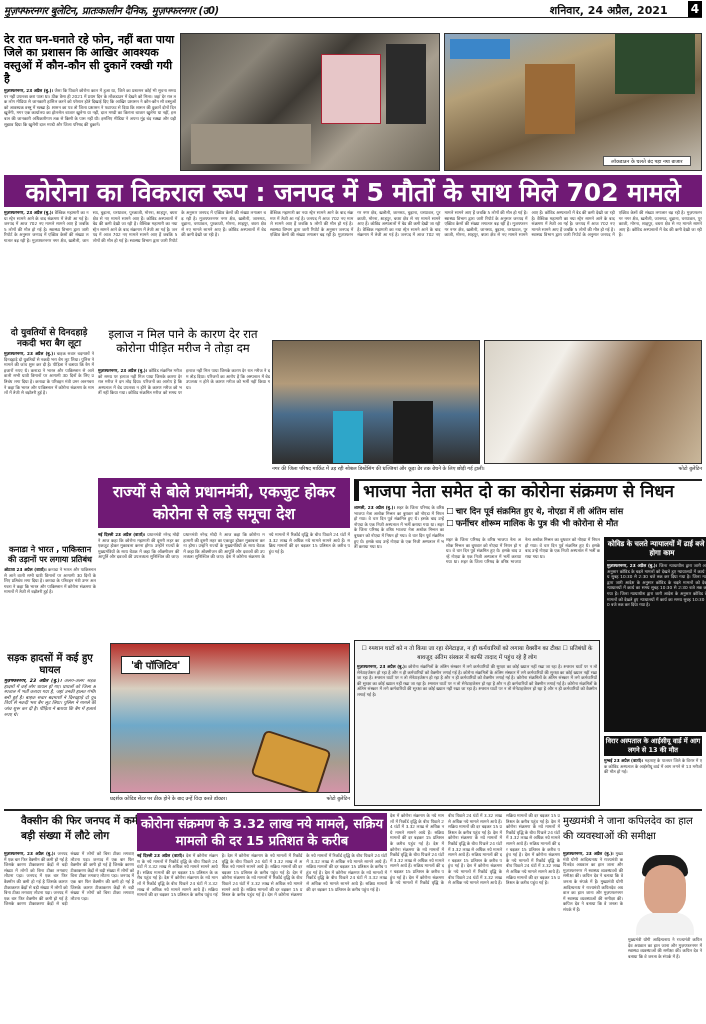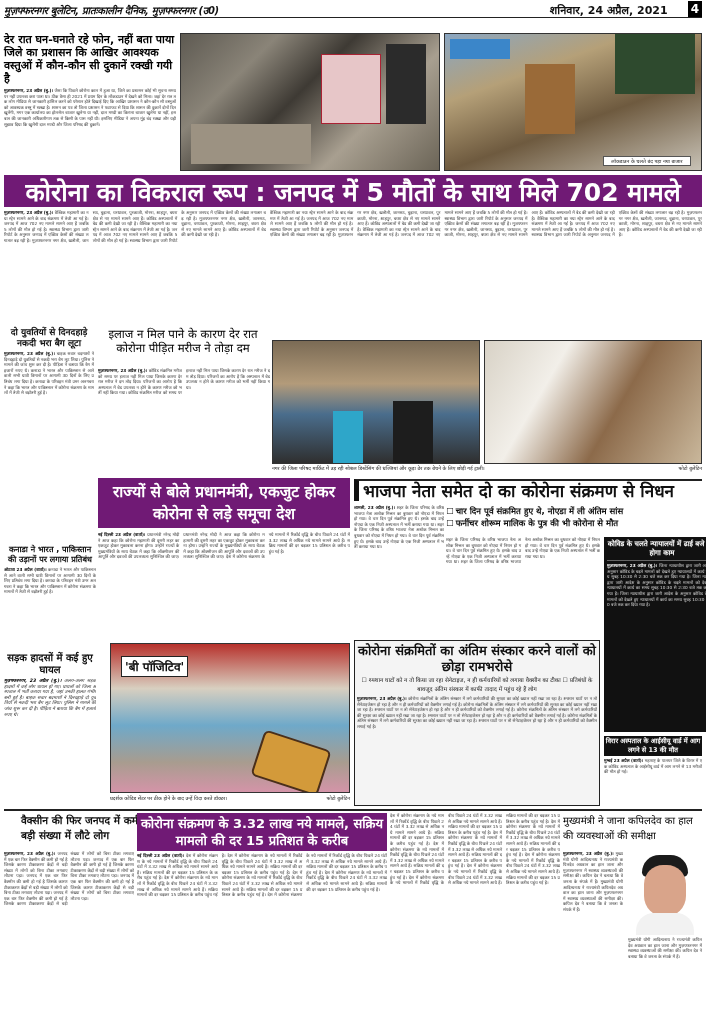--- a/index.html
+++ b/index.html
@@ -104,21 +104,21 @@
 </div>
 
 <div class="abs banner" style="left:98px;top:478px;width:252px;height:50px;font-size:15.5px;line-height:22px;white-space:normal;text-align:center;padding:14px">राज्यों से बोले प्रधानमंत्री, एकजुट होकर कोरोना से लड़े समूचा देश</div>
 <div class="abs txt" style="left:98px;top:532px;width:252px;height:106px;column-count:3;column-gap:4px">
   <span class="hl">नई दिल्ली 23 अप्रैल (वार्ता)।</span>
   <span>प्रधानमंत्री नरेन्द्र मोदी ने आज कहा कि कोरोना महामारी की दूसरी लहर का एकजुट होकर मुकाबला करना होगा। उन्होंने राज्यों के मुख्यमंत्रियों के साथ बैठक में कहा कि ऑक्सीजन की आपूर्ति और दवाओं की उपलब्धता सुनिश्चित की जाए।</span>
   <span>प्रधानमंत्री नरेन्द्र मोदी ने आज कहा कि कोरोना महामारी की दूसरी लहर का एकजुट होकर मुकाबला करना होगा। उन्होंने राज्यों के मुख्यमंत्रियों के साथ बैठक में कहा कि ऑक्सीजन की आपूर्ति और दवाओं की उपलब्धता सुनिश्चित की जाए।</span>
   <span>देश में कोरोना संक्रमण के नये मामलों में रिकॉर्ड वृद्धि के बीच पिछले 24 घंटों में 3.32 लाख से अधिक नये मामले सामने आये हैं। सक्रिय मामलों की दर बढ़कर 15 प्रतिशत के करीब पहुंच गई है।</span>
 </div>
 <div class="abs photo" style="left:110px;top:643px;width:240px;height:150px;background:linear-gradient(180deg,#b7312c 0%,#d8cfc0 30%,#6fa9c9 55%,#a89c8f 80%,#d494a8 100%)">
-  <div style="position:absolute;left:10px;top:12px;background:#fff;border:1px solid #222;font-size:12px;font-weight:bold;padding:1px 3px">'बी पॉजिटिव'</div>
+  <div style="position:absolute;left:10px;top:12px;background:#fff;border:1px solid #222;font-size:10px;font-weight:bold;padding:1px 9px">'बी पॉजिटिव'</div>
   <div style="position:absolute;left:145px;top:95px;width:70px;height:48px;background:#d39a3a;border-radius:6px;transform:rotate(18deg);border:2px solid #4a2f1a"></div>
 </div>
 <div class="abs caption" style="left:110px;top:795px;width:200px;height:8px;overflow:hidden;white-space:nowrap">प्रदर्शक कोविड सेंटर पर ठीक होने के बाद उन्हें विदा करते डॉक्टर।</div>
 <div class="abs caption" style="left:310px;top:795px;width:40px;height:8px;text-align:right">फोटो बुलेटिन</div>
 
 <div class="abs" style="left:354px;top:479px;width:348px;height:22px;border-top:2px solid #222;border-left:5px solid #111;padding-left:4px;font-size:17px;font-weight:bold;line-height:20px;white-space:nowrap;overflow:hidden">भाजपा नेता समेत दो का कोरोना संक्रमण से निधन</div>
 <div class="abs txt" style="left:354px;top:505px;width:90px;height:128px">
   <span class="hl">शामली, 23 अप्रैल (बु.)।</span>
   <span>शहर के जिला परिषद के वरिष्ठ भाजपा नेता अशोक मित्तल का बुधवार को नोएडा में निधन हो गया। वे चार दिन पूर्व संक्रमित हुए थे। इसके बाद उन्हें नोएडा के एक निजी अस्पताल में भर्ती कराया गया था।</span>
   <span>शहर के जिला परिषद के वरिष्ठ भाजपा नेता अशोक मित्तल का बुधवार को नोएडा में निधन हो गया। वे चार दिन पूर्व संक्रमित हुए थे। इसके बाद उन्हें नोएडा के एक निजी अस्पताल में भर्ती कराया गया था।</span>
@@ -136,21 +136,20 @@
   <div style="font-size:7px;font-weight:bold;line-height:9px;text-align:center;border-bottom:0.5px solid #666;padding-bottom:2px">कोविड के चलते न्यायालयों में ढाई बजे तक होगा काम</div>
   <div class="txt" style="color:#ddd;margin-top:2px;height:170px">
     <span class="hl" style="color:#fff">मुज़फ्फरनगर, 23 अप्रैल (बु.)।</span>
     <span>जिला न्यायाधीश द्वारा जारी आदेश के अनुसार कोविड के बढ़ते मामलों को देखते हुए न्यायालयों में कार्य का समय सुबह 10:30 से 2:30 बजे तक कर दिया गया है।</span>
     <span>जिला न्यायाधीश द्वारा जारी आदेश के अनुसार कोविड के बढ़ते मामलों को देखते हुए न्यायालयों में कार्य का समय सुबह 10:30 से 2:30 बजे तक कर दिया गया है।</span>
     <span>जिला न्यायाधीश द्वारा जारी आदेश के अनुसार कोविड के बढ़ते मामलों को देखते हुए न्यायालयों में कार्य का समय सुबह 10:30 से 2:30 बजे तक कर दिया गया है।</span>
   </div>
 </div>
 
 <div class="abs boxed" style="left:354px;top:640px;width:246px;height:166px;background:#f4f4f4;padding:2px">
-  <div style="font-size:13px;font-weight:bold;line-height:16px;text-align:center">कोरोना संक्रमितों का अंतिम संस्कार करने वालों को छोड़ा रामभरोसे</div>
   <div style="font-size:5.8px;line-height:9px;text-align:center;margin-top:1px">
     <span class="bullet">श्मशान घाटों को न तो किया जा रहा सेनेटाइज, न ही कर्मचारियों को लगाया वैक्सीन का टीका</span>
     <span class="bullet">प्रतिबंधों के बावजूद अंतिम संस्कार में काफी तादाद में पहुंच रहे हैं लोग</span>
   </div>
   <div class="txt" style="margin-top:2px;height:100px">
     <span class="hl">मुज़फ्फरनगर, 23 अप्रैल (बु.)।</span>
     <span>कोरोना संक्रमितों के अंतिम संस्कार में लगे कर्मचारियों की सुरक्षा का कोई ख्याल नहीं रखा जा रहा है। श्मशान घाटों पर न तो सेनेटाइजेशन हो रहा है और न ही कर्मचारियों को वैक्सीन लगाई गई है।</span>
     <span>कोरोना संक्रमितों के अंतिम संस्कार में लगे कर्मचारियों की सुरक्षा का कोई ख्याल नहीं रखा जा रहा है। श्मशान घाटों पर न तो सेनेटाइजेशन हो रहा है और न ही कर्मचारियों को वैक्सीन लगाई गई है।</span>
     <span>कोरोना संक्रमितों के अंतिम संस्कार में लगे कर्मचारियों की सुरक्षा का कोई ख्याल नहीं रखा जा रहा है। श्मशान घाटों पर न तो सेनेटाइजेशन हो रहा है और न ही कर्मचारियों को वैक्सीन लगाई गई है।</span>
     <span>कोरोना संक्रमितों के अंतिम संस्कार में लगे कर्मचारियों की सुरक्षा का कोई ख्याल नहीं रखा जा रहा है। श्मशान घाटों पर न तो सेनेटाइजेशन हो रहा है और न ही कर्मचारियों को वैक्सीन लगाई गई है।</span>

